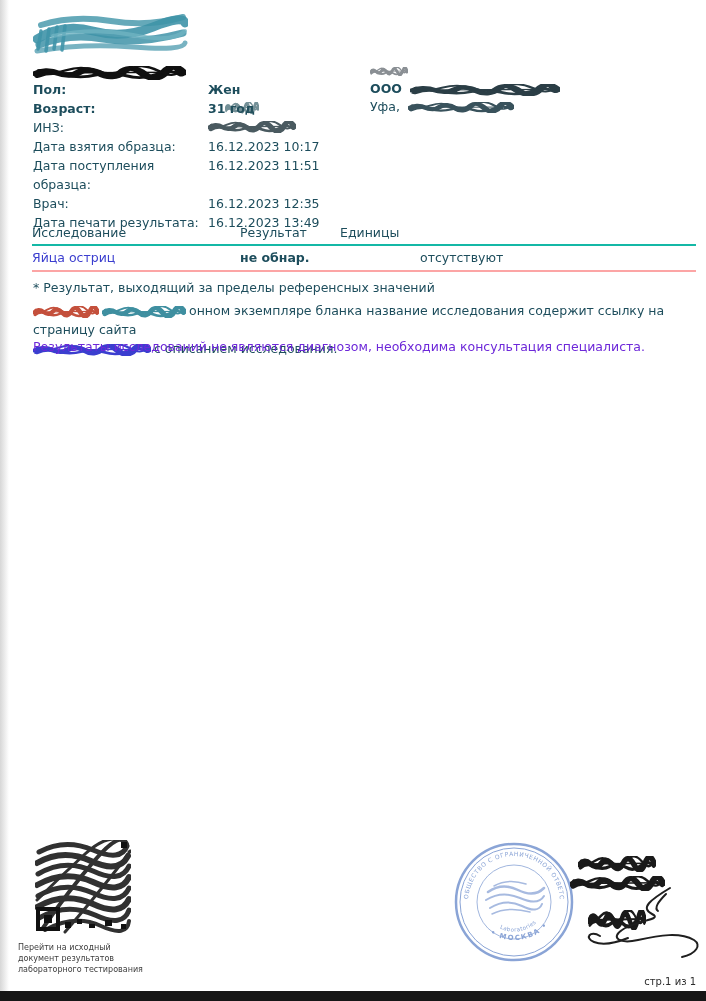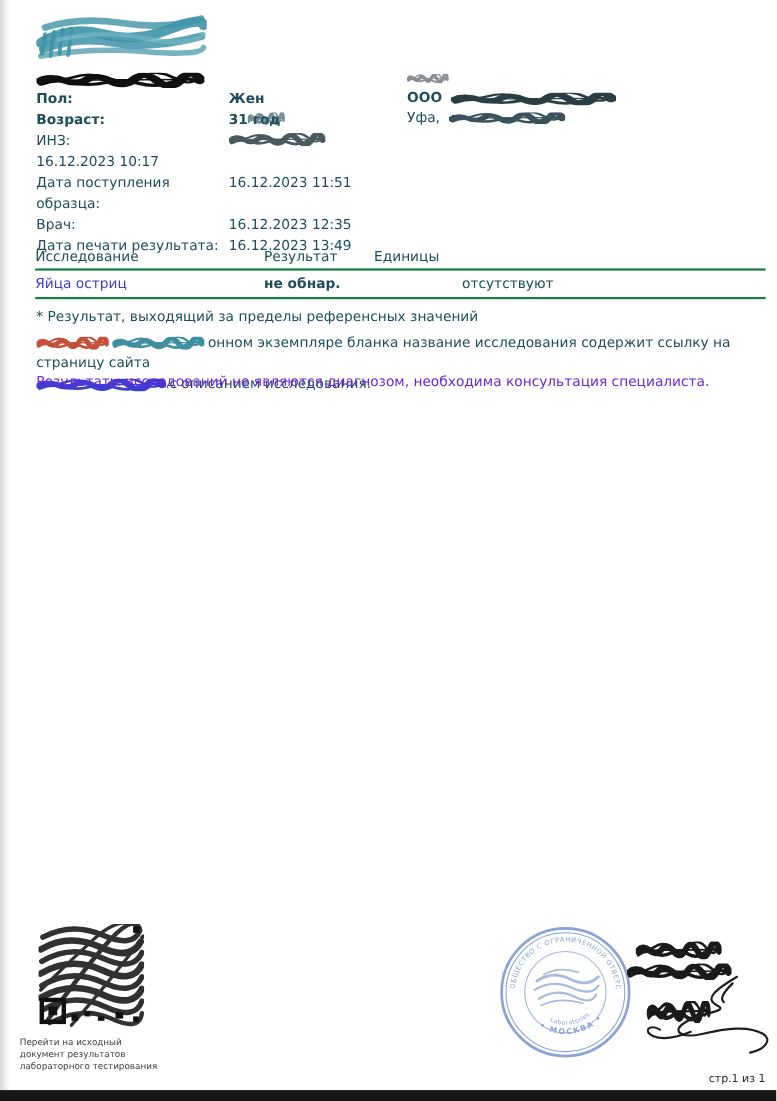--- a/index.html
+++ b/index.html
@@ -15,22 +15,22 @@
   .info-row{display:flex;line-height:19px;}
   .info-row .lbl{width:175px;}
   .b{font-weight:bold;}
   .val-wrap{position:relative;display:inline-block;}
   .val-wrap .over{position:absolute;right:-4px;top:3px;}
   
   .clinic{left:370px;top:62px;width:300px;font-size:12.5px;line-height:18px;}
   .clinic .row{height:18px;}
   
   .rtable{left:32px;top:222px;width:664px;font-size:12.5px;}
-  .t-head{display:flex;line-height:22px;border-bottom:2px solid #15803d;}
-  .t-row{display:flex;line-height:24px;border-bottom:2px solid #15803d;}
+  .t-head{display:flex;line-height:22px;border-bottom:2px solid #14b8a6;}
+  .t-row{display:flex;line-height:24px;border-bottom:2px solid #fca5a5;}
   .c1{width:208px;} .c2{width:100px;} .c3{width:80px;} .c4{flex:1;}
   .link{color:#3b3ecf;cursor:pointer;}
   
   .footnote{left:33px;top:280px;font-size:12.5px;text-align:right;}
   .para{left:33px;top:301px;width:648px;font-size:12.5px;line-height:19px;}
   .para .scrib{margin-right:3px;}
   .disclaimer{left:33px;top:339px;font-size:12.5px;color:#6d28d9;}
   
   .qr{left:35px;top:840px;}
   .qr-caption{left:18px;top:942px;width:170px;text-align:left;font-size:8px;
@@ -98,20 +98,21 @@
     </div>
     <div class="info-row">
       <span class="lbl">ИНЗ:</span>
       <span class="scrib" style="width:88px;height:12px;color:#4a5a60;margin-top:3px;">
         <svg viewBox="0 0 100 20" preserveAspectRatio="none">
             <use href="#scr"></use>
           </svg>
       </span>
     </div>
     <div class="info-row">
+      <span class="lbl">Дата взятия образца:</span>
       <span>16.12.2023 10:17</span>
     </div>
     <div class="info-row">
       <span class="lbl">Дата поступления образца:</span>
       <span>16.12.2023 11:51</span>
     </div>
     <div class="info-row">
       <span class="lbl">Врач:</span>
       <span>16.12.2023 12:35</span>
     </div>

